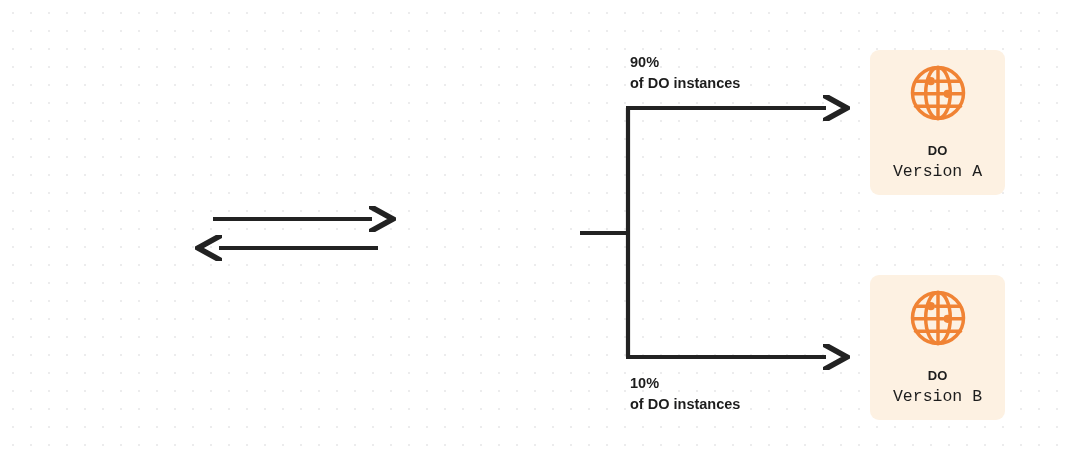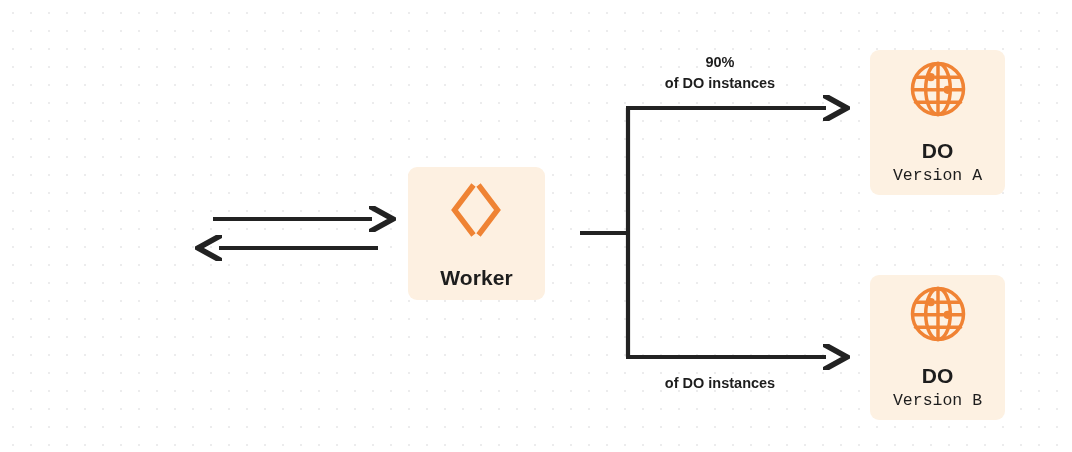--- a/index.html
+++ b/index.html
@@ -54,21 +54,21 @@
     background-color: #fdf1e2;
   }
   #do-b-node {
     left: 870px;
     top: 275px;
     width: 135px;
     height: 145px;
     background-color: #fdf1e2;
   }
   .node-title {
-    font-size: 21px;
+    font-size: 13px;
     font-weight: bold;
     color: #1d1d1d;
     letter-spacing: 0.1px;
     line-height: 1;
   }
   .node-sub {
     font-size: 16.5px;
     font-weight: normal;
     color: #1d1d1d;
     line-height: 1;
@@ -84,21 +84,21 @@
   .edge-svg {
     position: absolute;
     left: 0;
     top: 0;
     width: 1072px;
     height: 452px;
     pointer-events: none;
   }
   .edge-label {
     position: absolute;
-    text-align: center;
+    text-align: left;
     font-size: 14.5px;
     font-weight: bold;
     color: #1d1d1d;
     line-height: 1.42;
     white-space: nowrap;
   }
   #label-top {
     left: 630px;
     top: 52px;
     width: 180px;
@@ -137,31 +137,20 @@
     <g>
       <path d="M 626 108 L 826 108" fill="none" stroke="#222222" stroke-width="4.2" stroke-linecap="butt" marker-end="url(#arrow-right)"></path>
     </g>
 
     <g>
       <path d="M 626 357 L 826 357" fill="none" stroke="#222222" stroke-width="4.2" stroke-linecap="butt" marker-end="url(#arrow-right)"></path>
     </g>
   </svg>
 
 
-  <div class="node" id="worker-node">
-    <div class="worker-logo">
-      <svg width="62" height="62" viewBox="0 0 62 62" xmlns="http://www.w3.org/2000/svg">
-        <g fill="none" stroke="#ef8334" stroke-width="5.4" stroke-linejoin="miter" stroke-linecap="butt">
-          <path d="M 27.5 6 L 8.5 31 L 27.5 56"></path>
-          <path d="M 32.5 6 L 51.5 31 L 32.5 56"></path>
-        </g>
-      </svg>
-    </div>
-    <div class="node-title">Worker</div>
-  </div>
 
   <div class="node" id="do-a-node">
     <div class="do-logo">
       <svg width="58" height="58" viewBox="0 0 58 58" xmlns="http://www.w3.org/2000/svg">
         <g fill="none" stroke="#f08334" stroke-width="3.5" stroke-linecap="round">
           <circle cx="29" cy="29" r="25.5"></circle>
           <ellipse cx="29" cy="29" rx="12.3" ry="25.5"></ellipse>
           <path d="M 29 3.5 L 29 54.5"></path>
           <path d="M 6.6 17.2 L 17.5 17.2"></path>
           <path d="M 26.6 17.2 L 51.4 17.2"></path>
@@ -197,16 +186,17 @@
     <div class="node-title">DO</div>
     <div class="node-sub">Version B</div>
   </div>
 
   <div class="edge-label" id="label-top">
     <div>90%</div>
     <div>of DO instances</div>
   </div>
 
   <div class="edge-label" id="label-bottom">
+    <div>10%</div>
     <div>of DO instances</div>
   </div>
 
 </div>
 
 </body></html>

